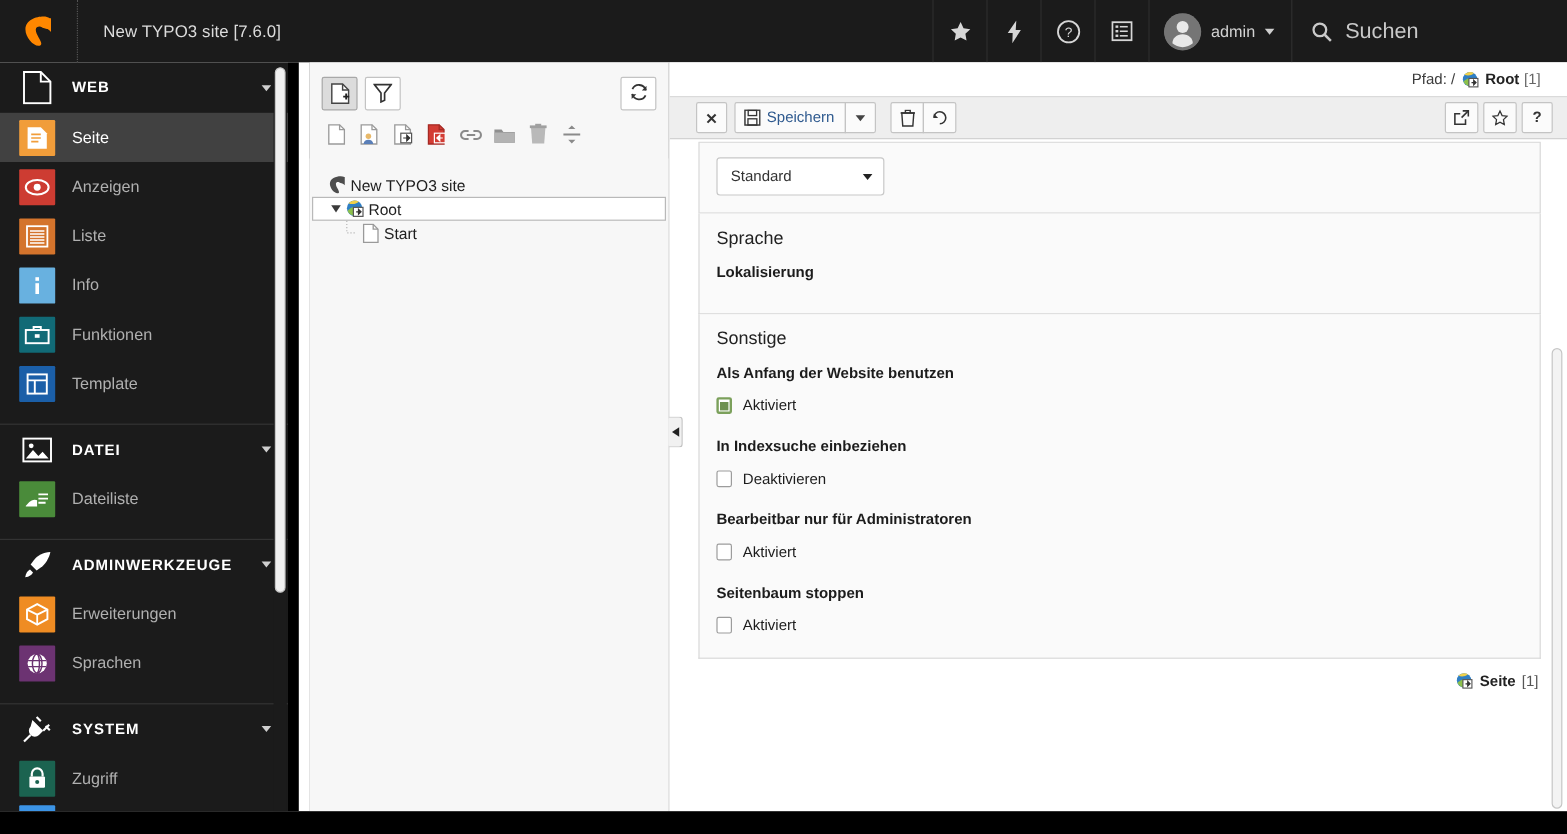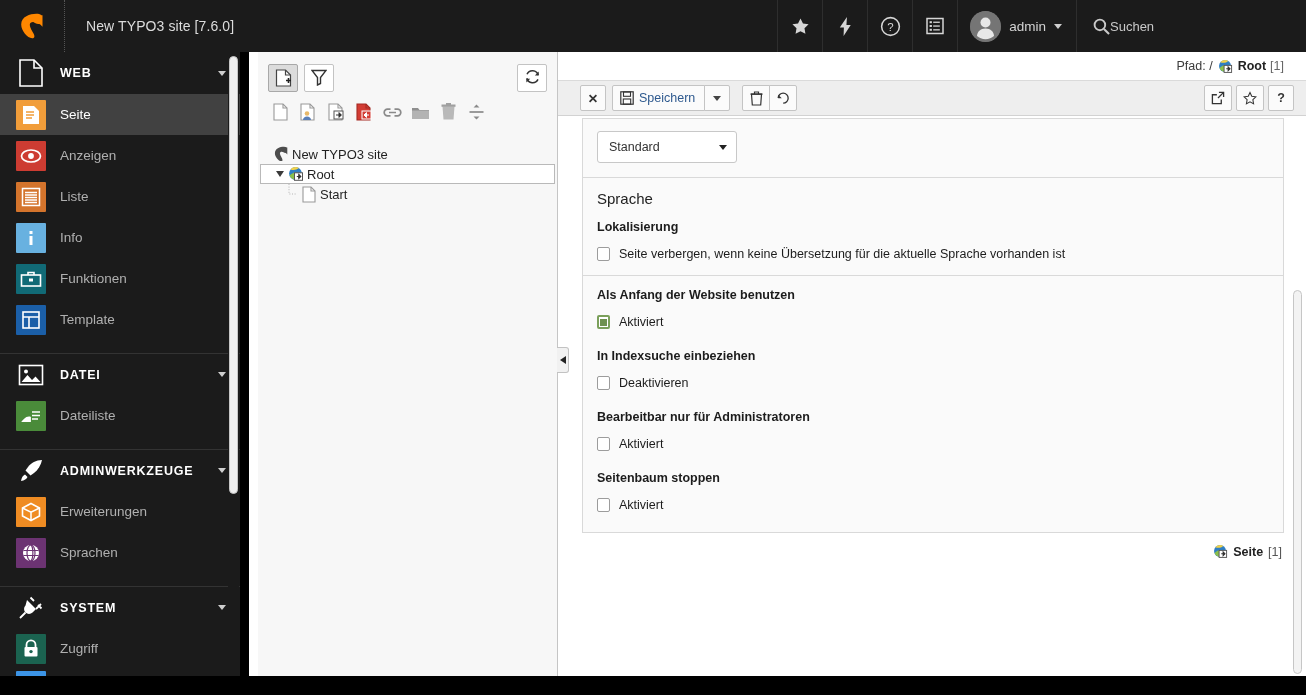--- a/index.html
+++ b/index.html
@@ -36,22 +36,22 @@
   }
   .avatar {
     width: 31px; height: 31px; border-radius: 50%; background: #6e6e6e;
     display: flex; align-items: center; justify-content: center; overflow: hidden;
   }
   .caret-dn {
     width: 0; height: 0; border-left: 4px solid transparent;
     border-right: 4px solid transparent; border-top: 5px solid #cfcfcf;
   }
   #search-cell {
-    display: flex; align-items: center; padding: 0 16px;
-    border-left: 1px solid #2e2e2e; color: #c9c9c9; font-size: 13px; cursor: text;
+    display: flex; align-items: center; gap: 11px; padding: 0 16px;
+    border-left: 1px solid #2e2e2e; color: #c9c9c9; font-size: 18px; cursor: text;
     min-width: 230px;
   }
 
   
   #sidebar {
     position: absolute; left: 0; top: 52px; width: 240px; height: 624px;
     background: #1b1b1b; overflow: hidden;
   }
   .nav-group-head {
     display: flex; align-items: center; height: 42px; padding: 0 14px 0 16px;
@@ -640,29 +640,26 @@
               <span>Standard</span>
               <span class="sel-caret"></span>
             </div>
           </div>
         </div>
 
         <div class="panel">
           <div class="panel-pad">
             <div class="sec-title">Sprache</div>
             <div class="fld-label">Lokalisierung</div>
-            <div class="cbx-row" style="margin-bottom:0">
-              <span class="cbx"></span>
-              <span class="cbx-lbl">Seite verbergen, wenn keine Übersetzung für die aktuelle Sprache vorhanden ist</span>
-            </div>
           </div>
         </div>
 
         <div class="panel">
           <div class="panel-pad" style="padding:12px 14px 20px 14px">
+            <div class="sec-title">Sonstige</div>
 
             <div class="fld-label">Als Anfang der Website benutzen</div>
             <div class="cbx-row" style="margin-bottom:20px">
               <span class="cbx checked">
                   <span class="cbx-mark"></span>
                 </span>
               <span class="cbx-lbl">Aktiviert</span>
             </div>
 
             <div class="fld-label">In Indexsuche einbeziehen</div>

